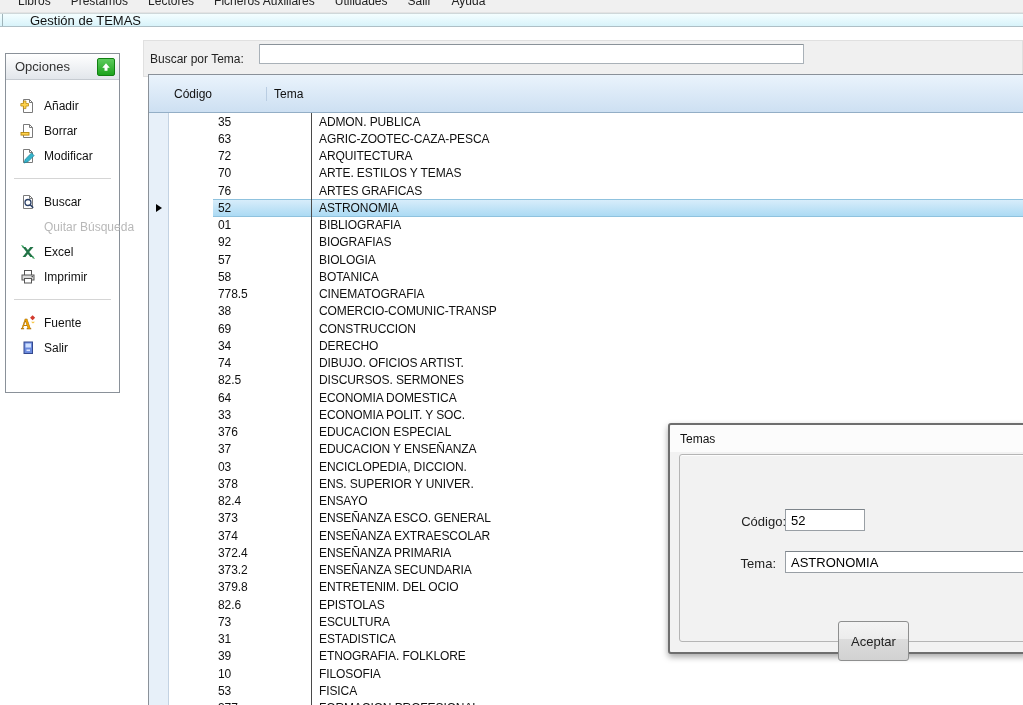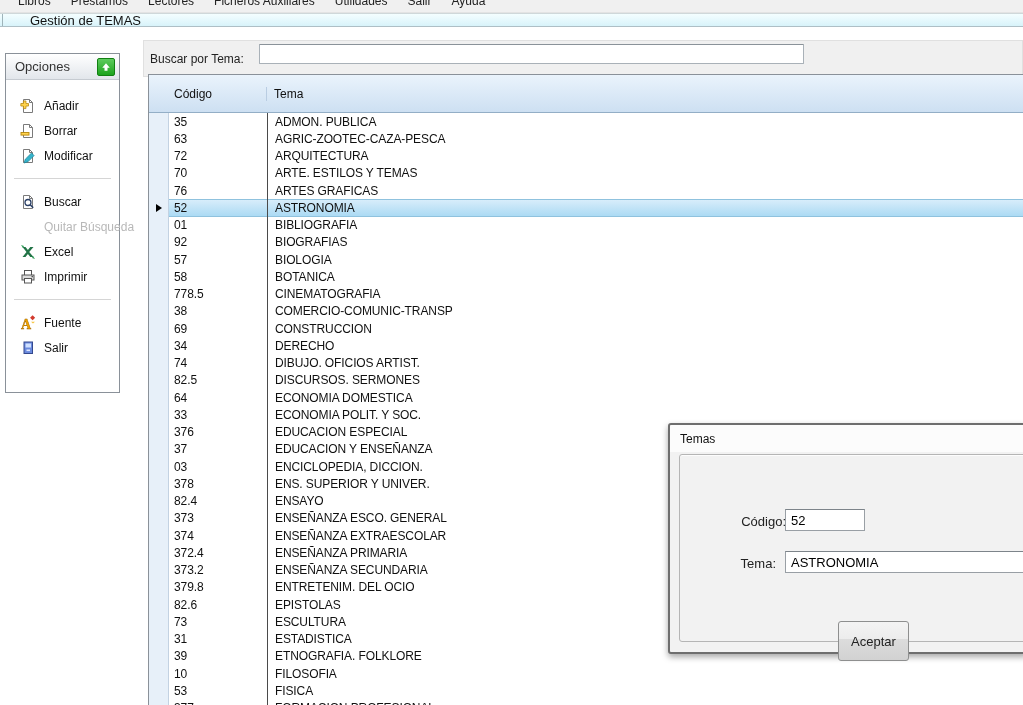--- a/index.html
+++ b/index.html
@@ -73,21 +73,21 @@
     align-items:center;
   }
   .grid-header .hcell { font-size:12px; color:#111; display:flex; align-items:center; }
   .hcell.h-sel  { width:20px; border-right:1px solid #b9cde2; }
   .hcell.h-code { width:98px; padding-left:5px; border-right:1px solid #b9cde2; }
   .hcell.h-tema { flex:1; padding-left:7px; }
   .grid-body { height:609px; overflow:hidden; }
   .trow { display:flex; height:17.25px; background:#fff; }
   .cell { font-size:12px; letter-spacing:-0.1px; color:#101010; display:flex; align-items:center; overflow:hidden; white-space:nowrap; }
   .cell.c-sel  { width:20px; background:#e7f0f9; border-right:1px solid #c3d2e2; justify-content:center; }
-  .cell.c-code { width:98px; padding-left:5px; }
+  .cell.c-code { width:98px; padding-left:5px;margin-left:44px; }
   .cell.c-tema { flex:1; border-left:1px solid #4a4a4a; padding-left:7px; }
   .trow.selected .c-code, .trow.selected .c-tema {
     background:linear-gradient(#daeefb, #a9d9f3);
     box-shadow:inset 0 1px 0 #8fc2de, inset 0 -1px 0 #8fc2de;
   }
   .row-arrow { width:0; height:0; border-left:6px solid #000; border-top:4px solid transparent; border-bottom:4px solid transparent; }
   
   .dialog {
     position:absolute; left:668px; top:423px; width:360px; height:231px;
     background:#f2f2f2; border:2px solid #6e6e6e; border-radius:3px;

